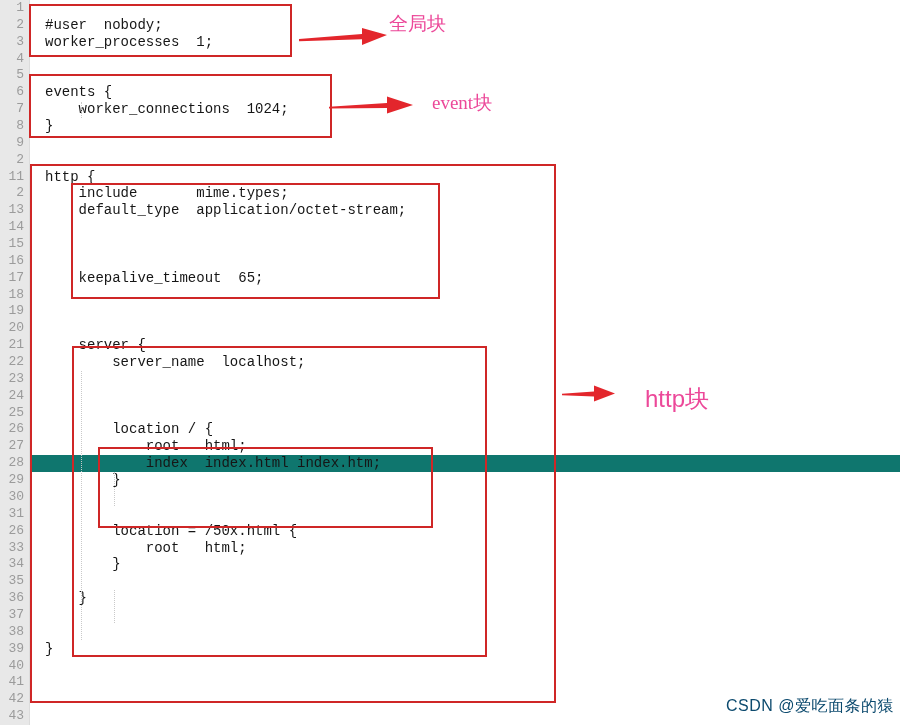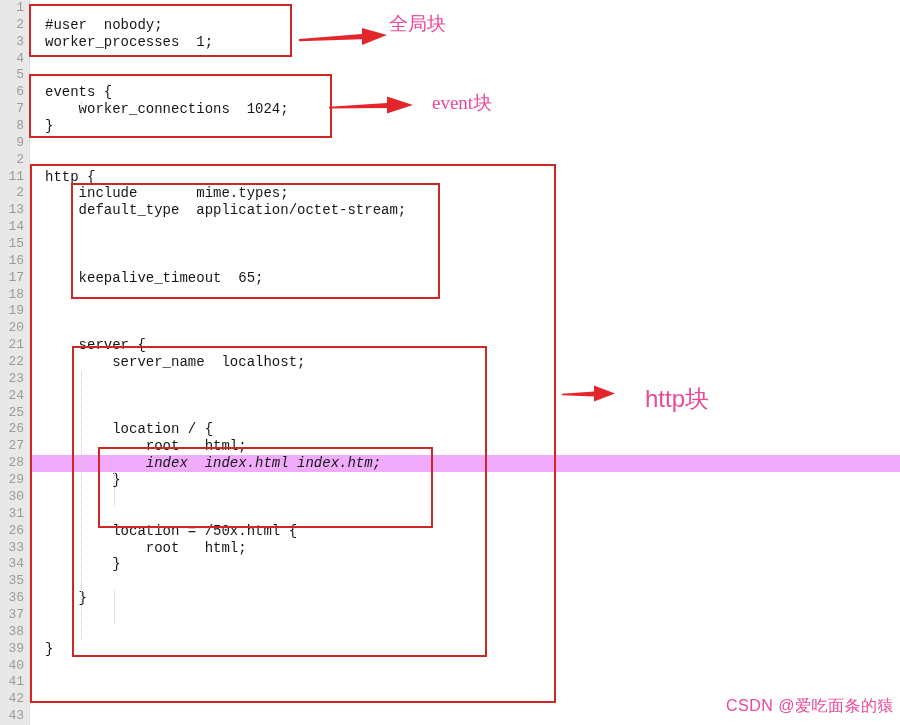--- a/index.html
+++ b/index.html
@@ -8,37 +8,37 @@
   .page{position:absolute;inset:0;width:900px;height:725px;}
 
   
   .gutter{position:absolute;left:0;top:0;width:30px;height:725px;background:#e8e8e8;
           border-right:1px solid #dcdcdc;box-sizing:border-box;}
   .ln{height:16.86px;line-height:16.86px;text-align:right;padding-right:5px;
       font-family:"Liberation Mono","DejaVu Sans Mono",monospace;font-size:13px;color:#9b9b9b;}
   .code{position:absolute;left:30px;top:0;width:870px;height:725px;}
   .cl{height:16.86px;line-height:16.86px;white-space:pre;padding-left:15px;
       font-family:"Liberation Mono","DejaVu Sans Mono",monospace;font-size:14px;color:#161616;}
-  .cl.hl{background:#f0abfc;font-style:italic;}
+  .cl.hl{background:#0f766e;}
 
   
   .guide{position:absolute;width:0;border-left:1px dotted #c9c9c9;}
 
   
   .abox{position:absolute;border:2px solid #cf2626;box-sizing:border-box;background:transparent;}
 
   
   .rlabel{position:absolute;color:#ec4899;font-weight:400;white-space:nowrap;}
   .lbl-global{left:389px;top:11px;font-size:19px;}
   .lbl-event{left:432px;top:90px;font-size:19px;font-family:Liberation Serif, serif;}
   .lbl-http{left:625px;top:383px;font-size:24px;margin-left:20px;}
 
   .arrows{position:absolute;left:0;top:0;pointer-events:none;}
 
-  .watermark{position:absolute;right:6px;bottom:8px;font-size:16px;color:#ec4899;
+  .watermark{position:absolute;right:6px;bottom:8px;font-size:16px;color:#0c4a6e;
              letter-spacing:0.5px;white-space:nowrap;text-align:center;}
 </style>
 </head>
 <body>
 
 <div class="page">
 
   <div class="gutter">
       <div class="ln">1</div>
       <div class="ln">2</div>

